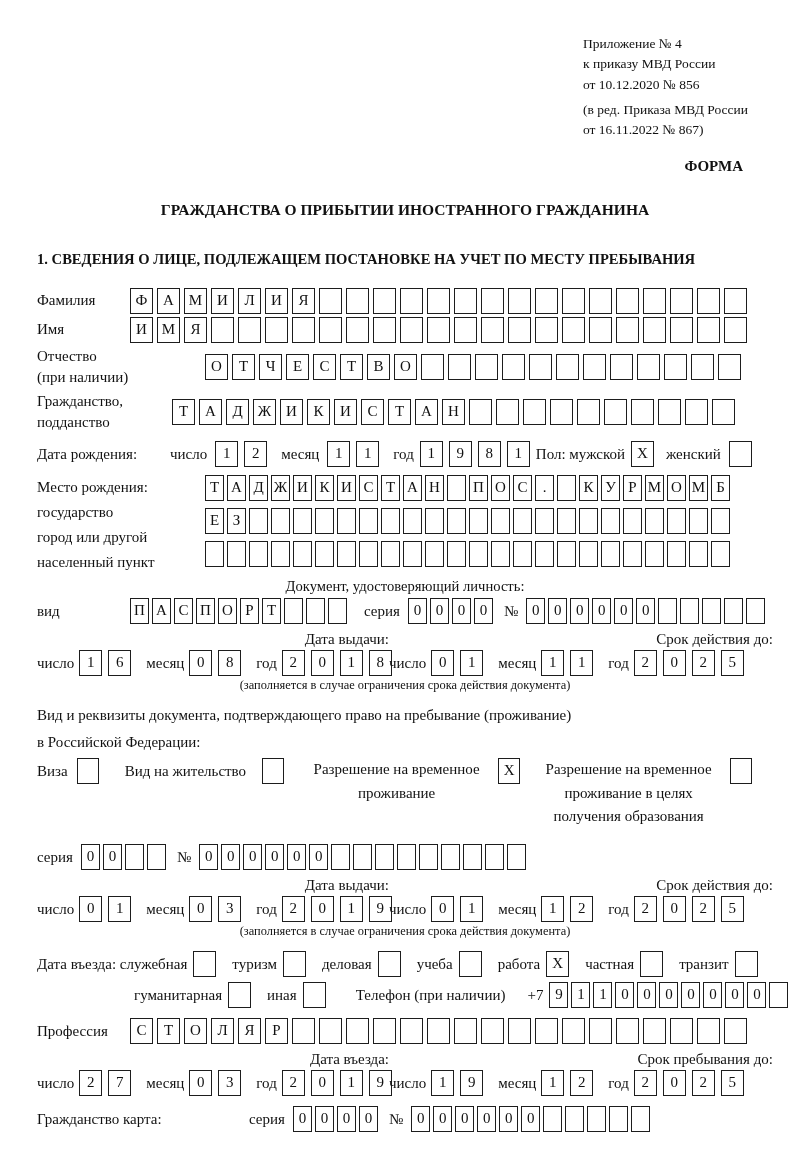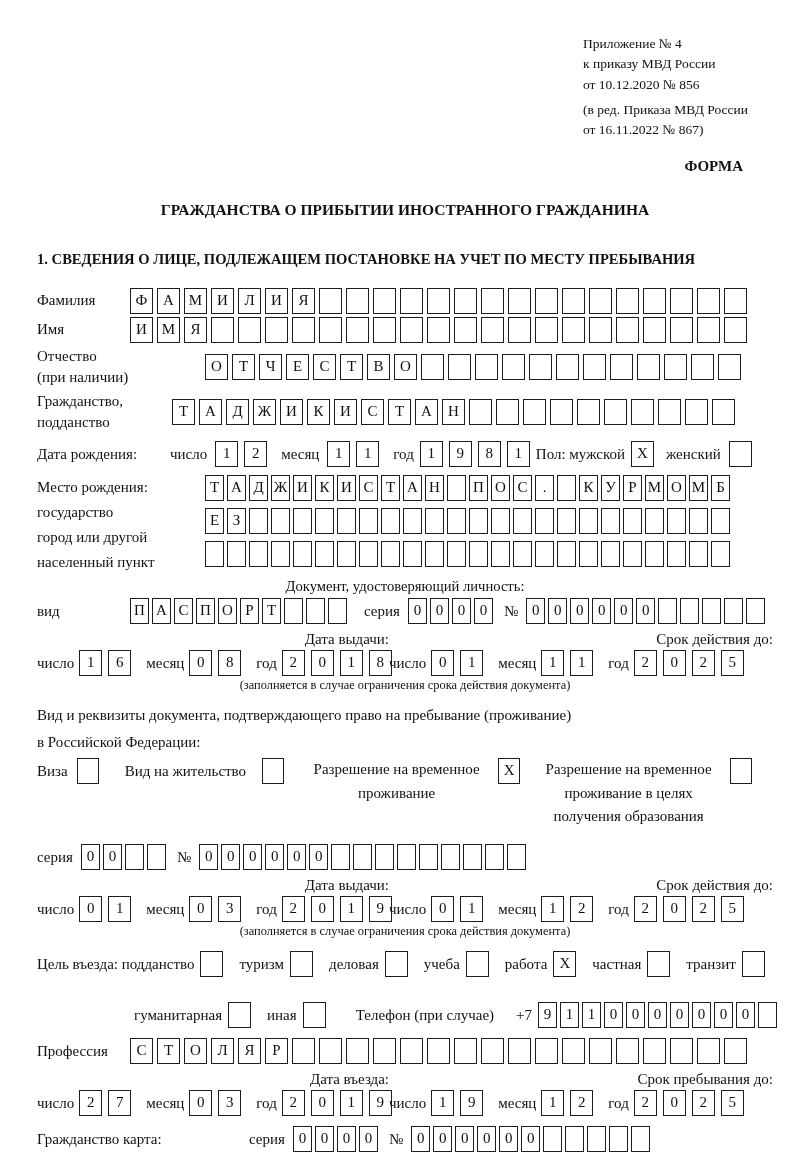--- a/index.html
+++ b/index.html
@@ -57,21 +57,21 @@
   .permit .plbl{font-size:15px;line-height:26px}
   .permit .pmulti{font-size:15px;line-height:1.55;text-align:center;width:185px}
   .permit .boxes{margin-left:9px}
   .permit .cbox{width:22px}
 
   
   .purpose{display:flex;align-items:flex-start;margin-top:12px}
   .pair{display:flex;align-items:flex-start;margin-right:12px}
   .pair:last-child{margin-right:0}
   .pair .ilbl{margin-right:6px}
-  .purpose2{display:flex;align-items:flex-start;margin-top:25px;margin-left:97px}
+  .purpose2{display:flex;align-items:flex-start;margin-top:5px;margin-left:97px}
 </style>
 </head>
 <body>
 
 <div class="page">
 
   <div class="hdr">
     <div>Приложение № 4</div>
     <div>к приказу МВД России</div>
     <div>от 10.12.2020 № 856</div>
@@ -234,21 +234,21 @@
           <span class="dlbl">год</span>
           <span class="boxes g6"><span class="cbox">2</span><span class="cbox">0</span><span class="cbox">2</span><span class="cbox">5</span></span>
         </div>
       </div>
     </div>
     <div class="dnote">(заполняется в случае ограничения срока действия документа)</div>
   </div>
 
   <div class="purpose">
     <span class="pair">
-        <span class="ilbl">Цель въезда: подданство</span>
+        <span class="ilbl">Дата въезда: служебная</span>
         <span class="boxes"><span class="cbox"></span></span>
       </span>
     <span class="pair">
         <span class="ilbl">туризм</span>
         <span class="boxes"><span class="cbox"></span></span>
       </span>
     <span class="pair">
         <span class="ilbl">деловая</span>
         <span class="boxes"><span class="cbox"></span></span>
       </span>
@@ -272,21 +272,21 @@
 
   <div class="purpose2">
     <span class="pair">
         <span class="ilbl">гуманитарная</span>
         <span class="boxes"><span class="cbox"></span></span>
       </span>
     <span class="pair">
         <span class="ilbl">иная</span>
         <span class="boxes"><span class="cbox"></span></span>
       </span>
-    <span class="ilbl" style="margin-left:14px;margin-right:22px">Телефон (при случае)</span>
+    <span class="ilbl" style="margin-left:14px;margin-right:22px">Телефон (при наличии)</span>
     <span class="ilbl mr6">+7</span>
     <span class="boxes sm"><span class="cbox">9</span><span class="cbox">1</span><span class="cbox">1</span><span class="cbox">0</span><span class="cbox">0</span><span class="cbox">0</span><span class="cbox">0</span><span class="cbox">0</span><span class="cbox">0</span><span class="cbox">0</span><span class="cbox"></span></span>
   </div>
 
   <div class="frow mt10">
     <div class="flabel w93" style="line-height:26px">Профессия</div>
     <div class="boxes"><span class="cbox">С</span><span class="cbox">Т</span><span class="cbox">О</span><span class="cbox">Л</span><span class="cbox">Я</span><span class="cbox">Р</span><span class="cbox"></span><span class="cbox"></span><span class="cbox"></span><span class="cbox"></span><span class="cbox"></span><span class="cbox"></span><span class="cbox"></span><span class="cbox"></span><span class="cbox"></span><span class="cbox"></span><span class="cbox"></span><span class="cbox"></span><span class="cbox"></span><span class="cbox"></span><span class="cbox"></span><span class="cbox"></span><span class="cbox"></span></div>
   </div>
 
   <div class="dates mt8">

